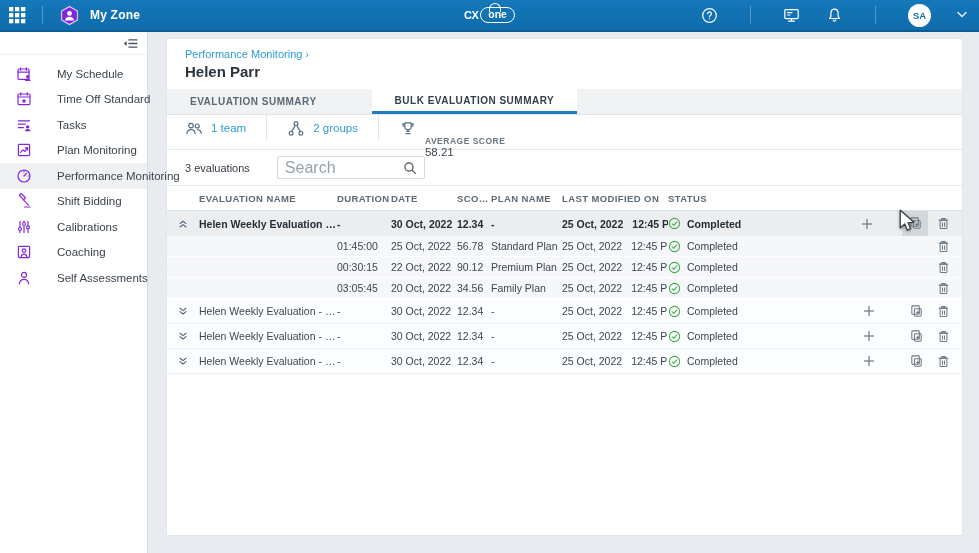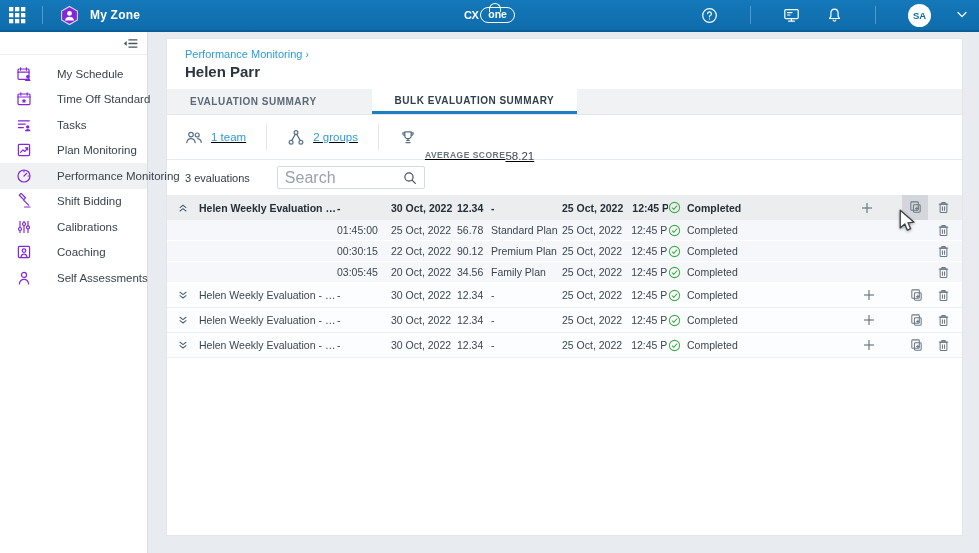--- a/index.html
+++ b/index.html
@@ -47,28 +47,28 @@
   .crumb { padding:9px 18px 0; font-size:11px; color:#2e9bd6; cursor:pointer; display:flex; gap:3px; align-items:center;}
   .crumb .gt { color:#2e9bd6; font-size:10px; }
   .title { padding:3px 18px 0; font-size:15px; font-weight:700; color:#2c353d; }
 
   .tabstrip { margin-top:9px; height:26px; background:#f0f2f4; border-bottom:1px solid #e2e6ea;
     display:flex; }
   .tab { padding:0 23px; display:flex; align-items:center; font-size:10px; letter-spacing:.5px;
     color:#5b6a77; font-weight:700; cursor:pointer; }
   .tab.active { background:#fff; color:#31404d; border-bottom:3px solid #1b7fc1;margin-left:32px; }
 
-  .stats { height:45px; display:flex; align-items:center; padding:0 18px;
-    border-bottom:1px solid #e6eaee;text-decoration:underline; }
+  .stats { height:35px; display:flex; padding:0 18px;
+    border-bottom:1px solid #e6eaee; }
   .stat { display:flex; align-items:center; gap:8px; padding:0 20px; height:26px; }
   .stat:first-child { padding-left:0; }
   .stat + .stat { border-left:1px solid #e2e6ea; }
   .stat-ic { width:18px; height:17px; color:#5a7084; }
   .stat-link { font-size:11.5px; color:#2e9bd6; cursor:pointer; }
-  .avg-col { display:flex; flex-direction:row; line-height:1.2;margin-top:40px; }
+  .avg-col { display:flex; flex-direction:column; line-height:1.2;margin-top:40px; }
   .avg-label { font-size:8.5px; letter-spacing:.5px; color:#68747f; font-weight:700; }
   .avg-value { font-size:11.5px; color:#3d4751; }
 
   .controls { height:35px; display:flex; align-items:center; padding:0 18px; }
   .count { font-size:11px; color:#333b42; }
   .search { margin-left:27px; width:148px; height:23px; border:1px solid #d4dade; border-radius:2px;
     display:flex; align-items:center; padding:0 7px; background:#fff; }
   .search input { border:0; outline:0; flex:1; font-size:16px; color:#333; width:100px; background:transparent; }
   .search input::placeholder { color:#98a2ab; }
   .search-ic { width:14px; height:14px; color:#424d57; }
@@ -352,20 +352,31 @@
           <input type="text" placeholder="Search" style="">
           <span class="search-ic">
               <svg viewBox="0 0 15 15" fill="none" stroke="currentColor" stroke-width="1.25" stroke-linecap="round">
                 <circle cx="6.4" cy="6.4" r="4.4"></circle>
                 <line x1="9.7" y1="9.7" x2="13.2" y2="13.2"></line>
               </svg>
             </span>
         </div>
       </div>
 
+      <div class="thead grid-cols">
+        <span class="cell"></span>
+        <span class="cell">EVALUATION NAME</span>
+        <span class="cell">DURATION</span>
+        <span class="cell">DATE</span>
+        <span class="cell">SCORE</span>
+        <span class="cell">PLAN NAME</span>
+        <span class="cell">LAST MODIFIED ON</span>
+        <span class="cell">STATUS</span>
+        <span class="cell"></span>
+      </div>
 
       <div id="tbody">
           <div class="trow parent grid-cols hl">
     <span class="cell c-exp">
               <span class="exp-ic">
                 <svg viewBox="0 0 16 16" fill="none" stroke="currentColor" stroke-width="1.4" stroke-linecap="round" stroke-linejoin="round">
                   <polyline points="4,7.4 8,4.3 12,7.4"></polyline>
                   <polyline points="4,12 8,8.9 12,12"></polyline>
                 </svg>
               </span>

